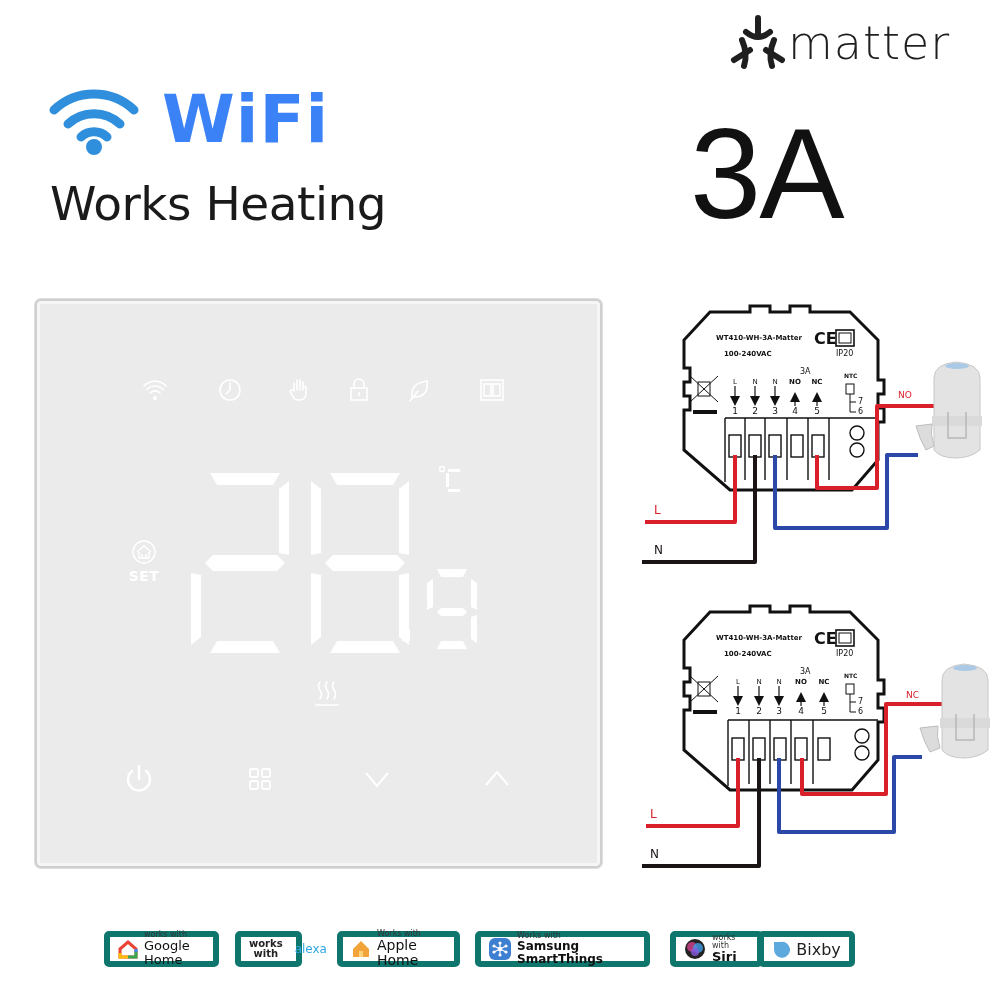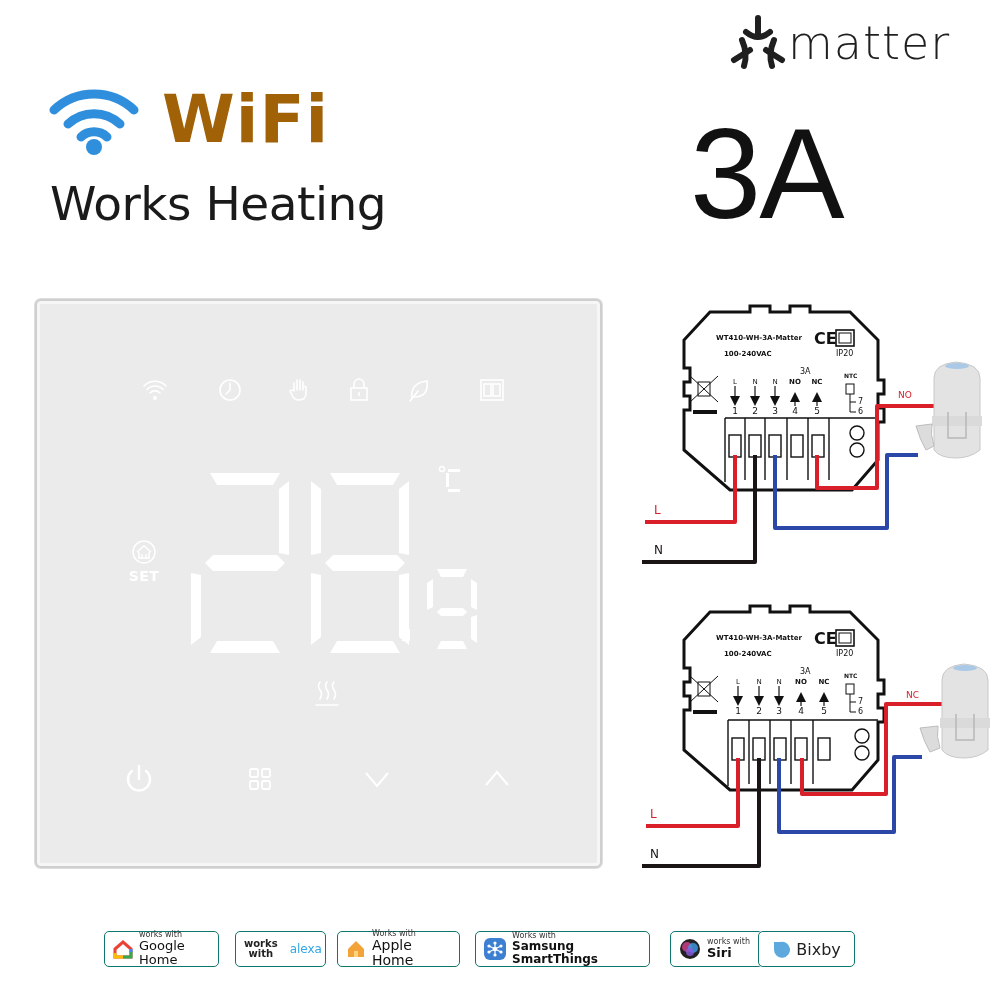--- a/index.html
+++ b/index.html
@@ -2,21 +2,21 @@
 <html><head>
 <meta charset="utf-8">
 <style>
   * { box-sizing: border-box; margin: 0; padding: 0; }
   html, body { width: 1000px; height: 1000px; background: #ffffff; overflow: hidden; }
   body { position: relative; font-family: "DejaVu Sans", sans-serif; }
 
   
   .wifi-heading { position: absolute; left: 48px; top: 84px; display: flex; align-items: center; }
   .wifi-heading svg { width: 92px; height: 72px; }
-  .wifi-title { font-family: "DejaVu Sans", sans-serif; font-weight: bold; font-size: 66px; color: #a16207; margin-left: 22px; letter-spacing: 1px; line-height: 1; }
+  .wifi-title { font-family: "DejaVu Sans", sans-serif; font-weight: bold; font-size: 66px; color: #3b82f6; margin-left: 22px; letter-spacing: 1px; line-height: 1; }
   .sub-title { position: absolute; left: 50px; top: 180px; font-family: "DejaVu Sans", sans-serif; font-size: 47px; color: #1a1a1a; letter-spacing: -0.5px; line-height: 1; }
 
   .matter-logo { position: absolute; left: 728px; top: 14px; display: flex; align-items: center; }
   .matter-logo svg { width: 60px; height: 58px; }
   .matter-word { font-family: "DejaVu Sans", sans-serif; font-weight: 300; font-size: 46px; color: #1f1f1f; letter-spacing: 1px; line-height: 1; }
   .amp-rating { position: absolute; left: 690px; top: 110px; font-family: "Liberation Sans", sans-serif; font-size: 128px; color: #111; line-height: 1; letter-spacing: -2px; }
 
   
   .panel { position: absolute; left: 35px; top: 299px; width: 567px; height: 569px; background: #ebebeb; border: 2px solid #cfcfcf; border-radius: 6px; box-shadow: inset 0 0 0 3px #f6f6f6, 0 0 0 1px #dedede; }
   .status-icon { position: absolute; top: 377px; width: 26px; height: 26px; }
@@ -29,21 +29,21 @@
   .heat-icon { position: absolute; left: 313px; top: 679px; width: 28px; height: 30px; }
   .touch-key { position: absolute; top: 762px; width: 34px; height: 34px; }
   .touch-key svg { width: 100%; height: 100%; }
 
   
   .wiring { position: absolute; left: 616px; width: 428px; height: 290px; }
   .wiring svg { width: 100%; height: 100%; }
 
   
   .badges { position: absolute; left: 104px; top: 931px; width: 780px; height: 36px; }
-  .badge { position: absolute; top: 0; height: 36px; border: 1px solid #0f766e; border-radius: 5px; background: #fff; display: flex; align-items: center; padding: 0 8px; }
+  .badge { position: absolute; top: 0; height: 36px; border: 6px solid #0f766e; border-radius: 5px; background: #fff; display: flex; align-items: center; padding: 0 8px; }
   .badge .small { font-size: 8px; color: #333; line-height: 1; display: block; }
   .badge .big { font-size: 13px; color: #111; line-height: 1.1; display: block; }
   .badge svg { flex: 0 0 auto; }
 </style>
 </head>
 <body>
 
 <div class="wifi-heading">
   <svg viewBox="0 0 92 72">
     <path d="M6 26 A58 58 0 0 1 86 26" stroke="#2f8fdd" stroke-width="9" fill="none" stroke-linecap="round"></path>
@@ -385,21 +385,21 @@
         <path d="M2 10 L10 3 L18 10 V18 H2 Z" fill="none" stroke="#ea4335" stroke-width="3"></path>
         <path d="M2 14 V18 H10" stroke="#fbbc05" stroke-width="3" fill="none"></path>
         <path d="M10 18 H18 V12" stroke="#34a853" stroke-width="3" fill="none"></path>
         <path d="M18 10 V13" stroke="#4285f4" stroke-width="3"></path>
       </svg>
     <div style="margin-left:6px">
         <span class="small">works with</span>
         <span class="big">Google Home</span>
       </div>
   </div>
-  <div class="badge" style="left:131px;width:91px">
+  <div class="badge" style="left:131px;width:67px">
     <div style="font-size:10px;font-weight:bold;line-height:1.05;text-align:center;color:#222">works<br>with</div>
     <div style="width:1px;height:24px;background:#555;margin:0 6px"></div>
     <span style="font-size:12px;color:#31a7e3">alexa</span>
   </div>
   <div class="badge" style="left:233px;width:123px">
     <svg width="20" height="20" viewBox="0 0 20 20">
         <path d="M2 10 L10 2 L18 10 V18 H2 Z" fill="#f2a33a"></path>
         <rect x="8" y="12" width="4" height="6" fill="#fdd47b"></rect>
       </svg>
     <div style="margin-left:6px">

